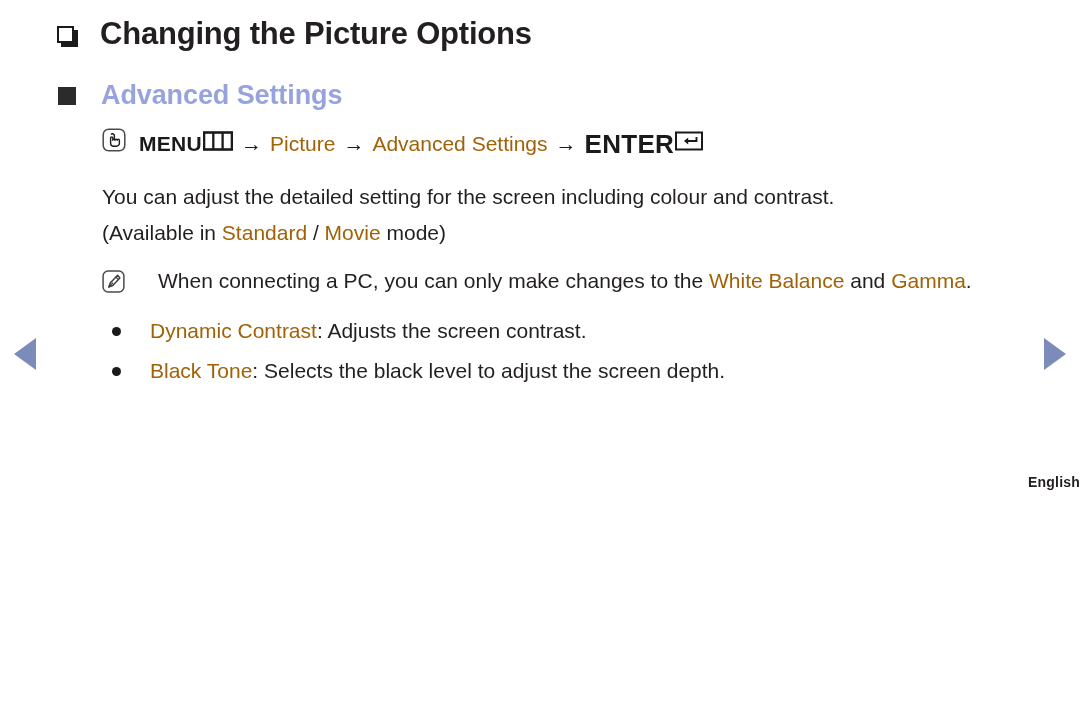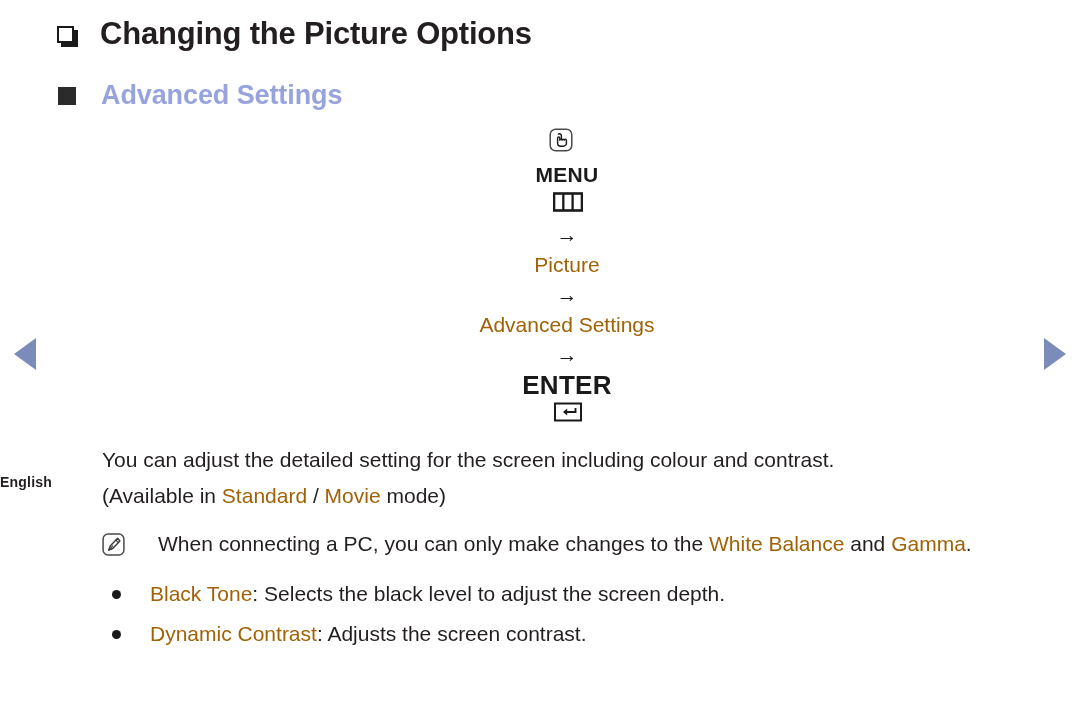--- a/index.html
+++ b/index.html
@@ -113,22 +113,21 @@
     margin-top: 14px;
     width: 930px;
   }
 
   
   .menu-path {
     display: flex;
     align-items: center;
     font-size: 21px;
     line-height: 30px;
-    margin-bottom: 12px;
-    flex-direction: column;
+    margin-bottom: 19px;
   }
   .icon-oo {
     flex: 0 0 auto;
     margin-right: 13px;
     display: inline-block;
     vertical-align: middle;
   }
   .menu-word {
     font-weight: bold;
     font-size: 21px;
@@ -209,21 +208,21 @@
     line-height: 36px;
     color: #231f20;
   }
 
   
   .footer {
     position: absolute;
     left: 0;
     right: 0;
     bottom: 10px;
-    text-align: left;
+    text-align: right;
     font-size: 14px;
     font-weight: bold;
     color: #231f20;
     letter-spacing: 0.2px;
   }
 </style>
 </head>
 <body>
 
 <div class="nav-arrow prev"></div>
@@ -304,30 +303,30 @@
       <div class="note-text">
         <span>When connecting a PC, you can only make changes to the </span><span class="blue">White Balance</span><span> and </span><span class="blue">Gamma</span><span>.</span>
       </div>
     </div>
 
     <div class="dot-list">
 
       <div class="dot-item">
         <span class="dot-marker"></span>
         <div class="dot-text">
+          <span class="blue">Dynamic Contrast</span><span>: Adjusts the screen contrast.</span>
+        </div>
+      </div>
+
+      <div class="dot-item">
+        <span class="dot-marker"></span>
+        <div class="dot-text">
           <span class="blue">Black Tone</span><span>: Selects the black level to adjust the screen depth.</span>
         </div>
       </div>
 
-      <div class="dot-item">
-        <span class="dot-marker"></span>
-        <div class="dot-text">
-          <span class="blue">Dynamic Contrast</span><span>: Adjusts the screen contrast.</span>
-        </div>
-      </div>
-
 
     </div>
   </div>
 
   <div class="footer">English</div>
 
 </div>
 
 </body></html>

